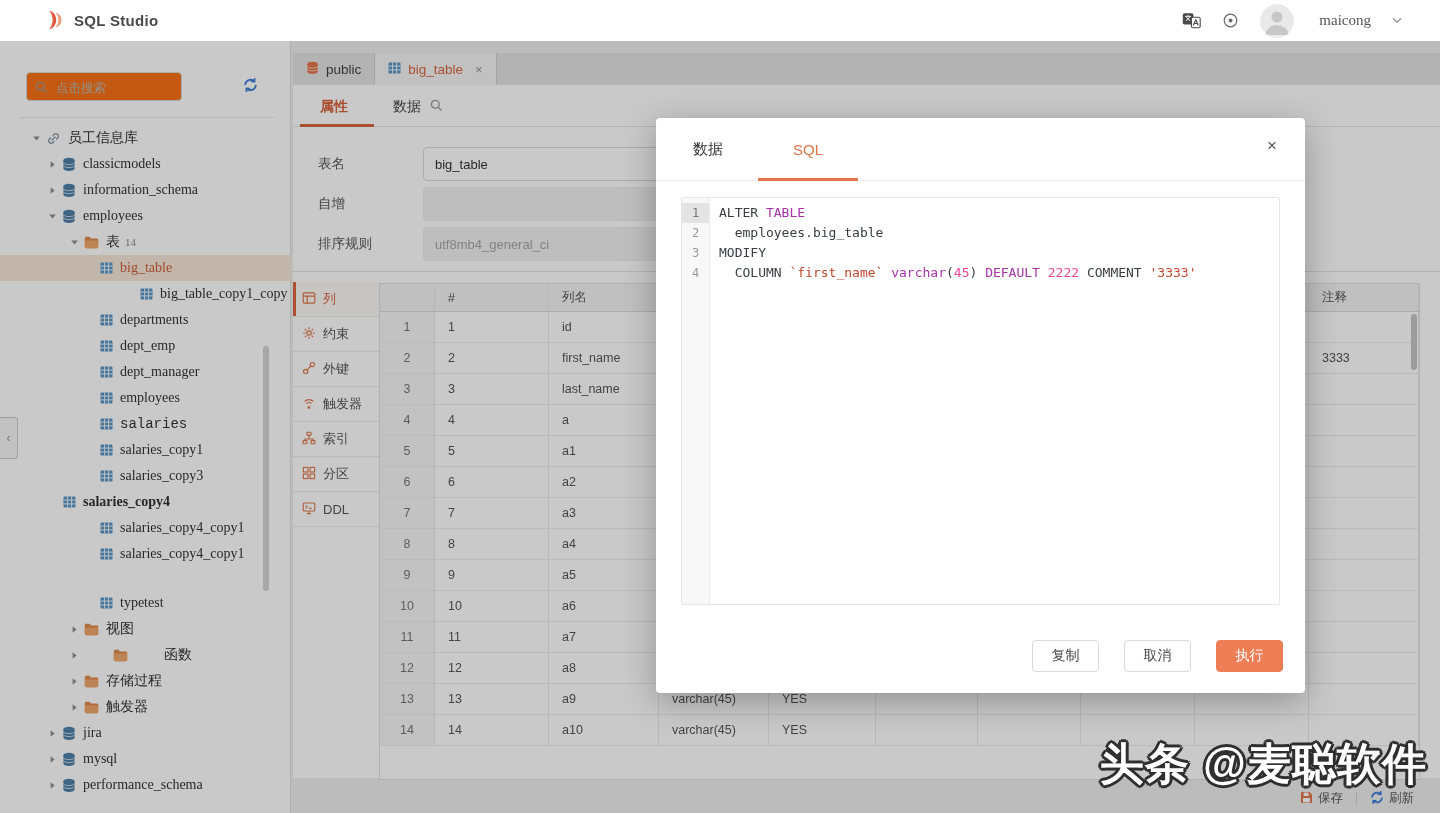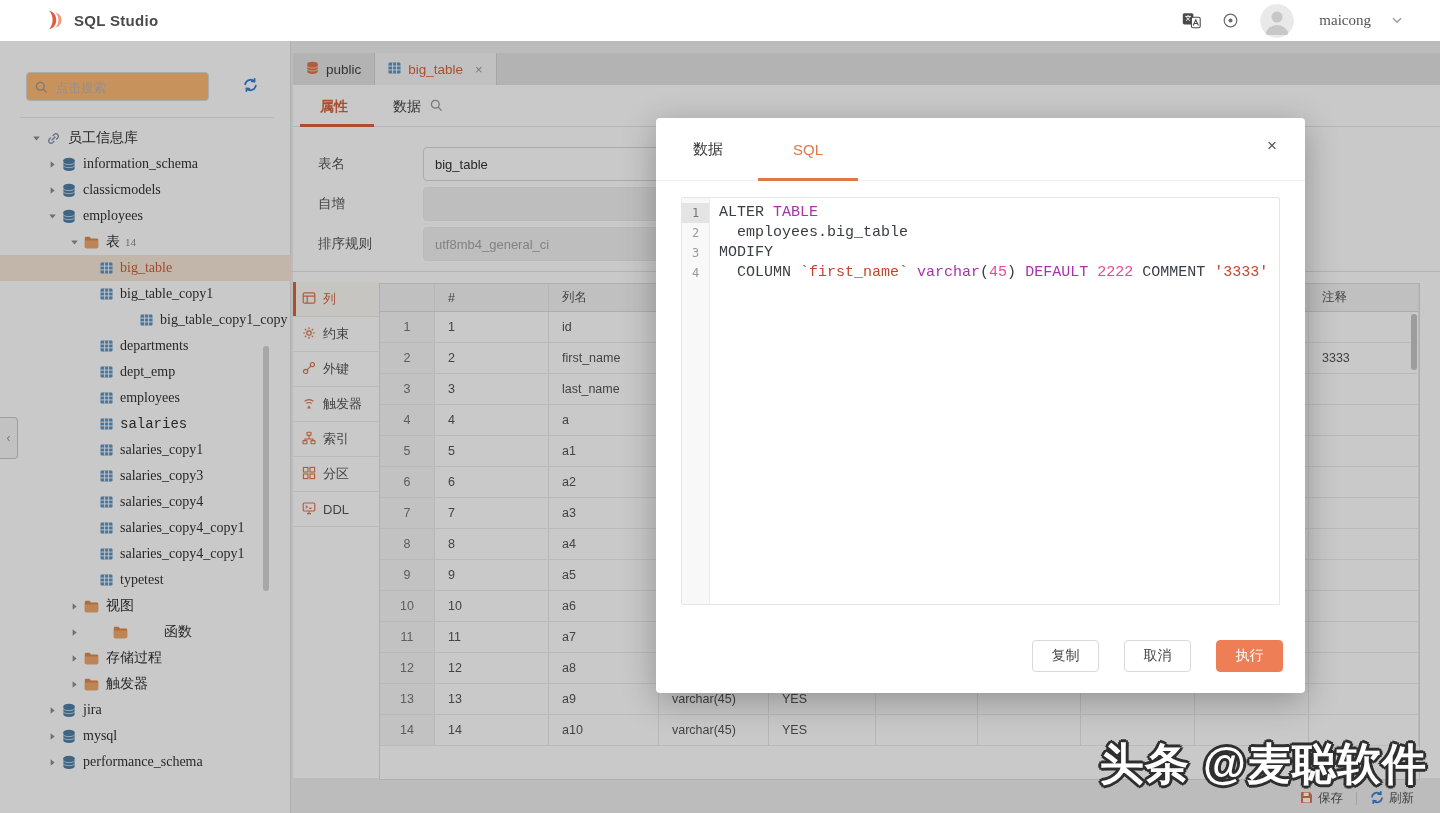--- a/index.html
+++ b/index.html
@@ -10,21 +10,21 @@
   .logo{position:absolute;left:42px;top:9px;width:23px;height:23px;}
   .app-title{position:absolute;left:74px;top:12px;font-size:15px;font-weight:bold;color:#4a4a4a;letter-spacing:.3px;}
   .tb-right{position:absolute;right:38px;top:0;height:41px;display:flex;align-items:center;gap:21px;}
   .username{font-family:"Liberation Serif",serif;font-size:15px;color:#555;margin-left:4px;}
   .tb-icon{display:flex;align-items:center;}
   
   .app{position:absolute;top:41px;left:0;right:0;bottom:0;background:#efefef;}
   
   .sidebar{position:absolute;left:0;top:0;width:291px;height:100%;background:#fff;border-right:1px solid #dedede;box-sizing:border-box;}
   .search-area{position:absolute;left:20px;top:0;width:254px;height:76px;border-bottom:1px solid #e8e8e8;}
-  .search-box{position:absolute;left:6px;top:31px;width:183px;height:29px;box-sizing:border-box;border:1px solid #d9d9d9;border-radius:4px;background:#fdba74;}
+  .search-box{position:absolute;left:6px;top:31px;width:156px;height:29px;box-sizing:border-box;border:1px solid #d9d9d9;border-radius:4px;background:#f97316;}
   .search-box input{position:absolute;left:27px;top:1px;width:160px;height:25px;border:none;outline:none;font-size:12.5px;color:#333;background:transparent;}
   .search-box input::placeholder{color:#b8b8b8;}
   .search-mag{position:absolute;left:8px;top:7px;}
   .tree-refresh{position:absolute;right:16px;top:37px;cursor:pointer;}
   .tree{position:absolute;left:0;top:84px;width:291px;}
   .tree-row{height:26px;display:flex;align-items:center;font-family:"Liberation Serif",serif;font-size:14px;color:#333;box-sizing:border-box;}
   .tree-row.selected{background:#f6e7d8;}
   .tree-row.selected .t-label{color:#cf5f38;}
   .t-caret{width:13px;display:inline-flex;justify-content:center;margin-right:3px;flex:none;}
   .t-icon{display:inline-flex;margin-right:7px;flex:none;}
@@ -69,21 +69,21 @@
   .m-tab{position:absolute;top:0;width:100px;height:62px;display:flex;align-items:center;justify-content:center;font-size:15px;color:#333;cursor:pointer;}
   .m-tab.t0{left:2px;}
   .m-tab.t1{left:102px;color:#e2764a;}
   .m-ink{position:absolute;left:102px;bottom:-1px;width:100px;height:3px;background:#e2764a;}
   .m-close{position:absolute;top:19px;right:28px;font-size:17px;color:#555;cursor:pointer;line-height:1;}
   .editor{position:absolute;left:25px;top:79px;width:599px;height:408px;border:1px solid #e5e5e5;border-radius:2px;display:flex;overflow:hidden;font-family:"DejaVu Sans Mono",monospace;box-sizing:border-box;}
   .gutter{width:27px;background:#f8f8f8;border-right:1px solid #ececec;padding-top:5px;flex:none;}
   .ln{height:20px;line-height:20px;font-size:12px;color:#9a9a9a;text-align:center;}
   .ln.active{background:#e4e4e4;color:#777;}
   .code{flex:1;padding:5px 0 0 9px;}
-  .code-line{height:20px;line-height:20px;font-size:15px;white-space:pre;font-family:Liberation Mono, monospace;}
+  .code-line{height:20px;line-height:20px;font-size:13px;white-space:pre;}
   .tk-plain{color:#3a3d45;}
   .tk-keyword{color:#a832a8;}
   .tk-number{color:#ec4899;}
   .tk-string{color:#c0472e;}
   .m-footer{position:absolute;bottom:21px;right:22px;display:flex;gap:25px;}
   .btn{min-width:67px;height:32px;box-sizing:border-box;border:1px solid #d9d9d9;border-radius:4px;background:#fff;color:#444;font-size:14px;display:flex;align-items:center;justify-content:center;padding:0 16px;cursor:pointer;}
   .btn.primary{background:#ee7e56;border-color:#ee7e56;color:#fff;}
   
   .watermark{position:absolute;right:13px;bottom:19px;z-index:300;font-size:44px;font-weight:800;color:#fff;letter-spacing:1px;
      text-shadow:2px 2px 0 #2f2f2f,-2px 2px 0 #2f2f2f,2px -2px 0 #2f2f2f,-2px -2px 0 #2f2f2f,3px 0 0 #2f2f2f,-3px 0 0 #2f2f2f,0 3px 0 #2f2f2f,0 -3px 0 #2f2f2f;}
@@ -181,36 +181,36 @@
               <path d="M2.6 1.2l4 3.3-4 3.3z" fill="#8f8f8f"></path>
             </svg>
           </span>
           <span class="t-icon">
             <svg width="14" height="15" viewBox="0 0 14 15">
               <ellipse cx="7" cy="3.2" rx="5.6" ry="2.4" fill="#4f81a8"></ellipse>
               <path d="M1.4 3.2v8.4c0 1.3 2.5 2.4 5.6 2.4s5.6-1.1 5.6-2.4V3.2" fill="#4f81a8"></path>
               <path d="M1.4 6c1.1 1 3.1 1.6 5.6 1.6S11.5 7 12.6 6M1.4 9c1.1 1 3.1 1.6 5.6 1.6S11.5 10 12.6 9" stroke="#fff" stroke-opacity=".75" stroke-width=".9" fill="none"></path>
             </svg>
           </span>
-          <span class="t-label">information_schema</span>
+          <span class="t-label">classicmodels</span>
         </div>
         <div class="tree-row" style="padding-left: 46px;">
           <span class="t-caret">
             <svg width="9" height="9" viewBox="0 0 9 9">
               <path d="M2.6 1.2l4 3.3-4 3.3z" fill="#8f8f8f"></path>
             </svg>
           </span>
           <span class="t-icon">
             <svg width="14" height="15" viewBox="0 0 14 15">
               <ellipse cx="7" cy="3.2" rx="5.6" ry="2.4" fill="#4f81a8"></ellipse>
               <path d="M1.4 3.2v8.4c0 1.3 2.5 2.4 5.6 2.4s5.6-1.1 5.6-2.4V3.2" fill="#4f81a8"></path>
               <path d="M1.4 6c1.1 1 3.1 1.6 5.6 1.6S11.5 7 12.6 6M1.4 9c1.1 1 3.1 1.6 5.6 1.6S11.5 10 12.6 9" stroke="#fff" stroke-opacity=".75" stroke-width=".9" fill="none"></path>
             </svg>
           </span>
-          <span class="t-label">classicmodels</span>
+          <span class="t-label">information_schema</span>
         </div>
         <div class="tree-row" style="padding-left: 46px;">
           <span class="t-caret">
             <svg width="9" height="9" viewBox="0 0 9 9">
               <path d="M1.2 2.6l3.3 4 3.3-4z" fill="#8f8f8f"></path>
             </svg>
           </span>
           <span class="t-icon">
             <svg width="14" height="15" viewBox="0 0 14 15">
               <ellipse cx="7" cy="3.2" rx="5.6" ry="2.4" fill="#4f81a8"></ellipse>
@@ -237,55 +237,55 @@
         </div>
         <div class="tree-row selected" style="padding-left: 100px;">
           <span class="t-icon">
             <svg width="13" height="12" viewBox="0 0 13 12">
               <rect x="0.5" y="0.5" width="12" height="11" rx="1.2" fill="#5b96c8"></rect>
               <path d="M0.5 4.1h12M0.5 7.9h12M4.6 0.5v11M8.6 0.5v11" stroke="#fff" stroke-width=".9"></path>
             </svg>
           </span>
           <span class="t-label">big_table</span>
         </div>
+        <div class="tree-row" style="padding-left: 100px; margin-left: 40px;">
+          <span class="t-icon">
+            <svg width="13" height="12" viewBox="0 0 13 12">
+              <rect x="0.5" y="0.5" width="12" height="11" rx="1.2" fill="#5b96c8"></rect>
+              <path d="M0.5 4.1h12M0.5 7.9h12M4.6 0.5v11M8.6 0.5v11" stroke="#fff" stroke-width=".9"></path>
+            </svg>
+          </span>
+          <span class="t-label">big_table_copy1_copy</span>
+        </div>
         <div class="tree-row" style="padding-left: 100px;">
           <span class="t-icon">
             <svg width="13" height="12" viewBox="0 0 13 12">
               <rect x="0.5" y="0.5" width="12" height="11" rx="1.2" fill="#5b96c8"></rect>
               <path d="M0.5 4.1h12M0.5 7.9h12M4.6 0.5v11M8.6 0.5v11" stroke="#fff" stroke-width=".9"></path>
             </svg>
           </span>
-          <span class="t-label">big_table_copy1</span>
-        </div>
-        <div class="tree-row" style="padding-left: 100px; margin-left: 40px;">
-          <span class="t-icon">
-            <svg width="13" height="12" viewBox="0 0 13 12">
-              <rect x="0.5" y="0.5" width="12" height="11" rx="1.2" fill="#5b96c8"></rect>
-              <path d="M0.5 4.1h12M0.5 7.9h12M4.6 0.5v11M8.6 0.5v11" stroke="#fff" stroke-width=".9"></path>
-            </svg>
-          </span>
-          <span class="t-label">big_table_copy1_copy</span>
+          <span class="t-label">departments</span>
         </div>
         <div class="tree-row" style="padding-left: 100px;">
           <span class="t-icon">
             <svg width="13" height="12" viewBox="0 0 13 12">
               <rect x="0.5" y="0.5" width="12" height="11" rx="1.2" fill="#5b96c8"></rect>
               <path d="M0.5 4.1h12M0.5 7.9h12M4.6 0.5v11M8.6 0.5v11" stroke="#fff" stroke-width=".9"></path>
             </svg>
           </span>
-          <span class="t-label">departments</span>
+          <span class="t-label">dept_emp</span>
         </div>
         <div class="tree-row" style="padding-left: 100px;">
           <span class="t-icon">
             <svg width="13" height="12" viewBox="0 0 13 12">
               <rect x="0.5" y="0.5" width="12" height="11" rx="1.2" fill="#5b96c8"></rect>
               <path d="M0.5 4.1h12M0.5 7.9h12M4.6 0.5v11M8.6 0.5v11" stroke="#fff" stroke-width=".9"></path>
             </svg>
           </span>
-          <span class="t-label">dept_emp</span>
+          <span class="t-label">dept_manager</span>
         </div>
         <div class="tree-row" style="padding-left: 100px;">
           <span class="t-icon">
             <svg width="13" height="12" viewBox="0 0 13 12">
               <rect x="0.5" y="0.5" width="12" height="11" rx="1.2" fill="#5b96c8"></rect>
               <path d="M0.5 4.1h12M0.5 7.9h12M4.6 0.5v11M8.6 0.5v11" stroke="#fff" stroke-width=".9"></path>
             </svg>
           </span>
           <span class="t-label">employees</span>
         </div>
@@ -309,48 +309,48 @@
         </div>
         <div class="tree-row" style="padding-left: 100px;">
           <span class="t-icon">
             <svg width="13" height="12" viewBox="0 0 13 12">
               <rect x="0.5" y="0.5" width="12" height="11" rx="1.2" fill="#5b96c8"></rect>
               <path d="M0.5 4.1h12M0.5 7.9h12M4.6 0.5v11M8.6 0.5v11" stroke="#fff" stroke-width=".9"></path>
             </svg>
           </span>
           <span class="t-label">salaries_copy3</span>
         </div>
+        <div class="tree-row" style="padding-left: 63px; font-weight: bold;">
+          <span class="t-icon">
+            <svg width="13" height="12" viewBox="0 0 13 12">
+              <rect x="0.5" y="0.5" width="12" height="11" rx="1.2" fill="#5b96c8"></rect>
+              <path d="M0.5 4.1h12M0.5 7.9h12M4.6 0.5v11M8.6 0.5v11" stroke="#fff" stroke-width=".9"></path>
+            </svg>
+          </span>
+          <span class="t-label">salaries_copy4</span>
+        </div>
         <div class="tree-row" style="padding-left: 100px;">
           <span class="t-icon">
             <svg width="13" height="12" viewBox="0 0 13 12">
               <rect x="0.5" y="0.5" width="12" height="11" rx="1.2" fill="#5b96c8"></rect>
               <path d="M0.5 4.1h12M0.5 7.9h12M4.6 0.5v11M8.6 0.5v11" stroke="#fff" stroke-width=".9"></path>
             </svg>
           </span>
-          <span class="t-label">salaries_copy4</span>
+          <span class="t-label">salaries_copy4_copy1</span>
         </div>
         <div class="tree-row" style="padding-left: 100px;">
           <span class="t-icon">
             <svg width="13" height="12" viewBox="0 0 13 12">
               <rect x="0.5" y="0.5" width="12" height="11" rx="1.2" fill="#5b96c8"></rect>
               <path d="M0.5 4.1h12M0.5 7.9h12M4.6 0.5v11M8.6 0.5v11" stroke="#fff" stroke-width=".9"></path>
             </svg>
           </span>
           <span class="t-label">salaries_copy4_copy1</span>
         </div>
-        <div class="tree-row" style="padding-left: 100px;">
-          <span class="t-icon">
-            <svg width="13" height="12" viewBox="0 0 13 12">
-              <rect x="0.5" y="0.5" width="12" height="11" rx="1.2" fill="#5b96c8"></rect>
-              <path d="M0.5 4.1h12M0.5 7.9h12M4.6 0.5v11M8.6 0.5v11" stroke="#fff" stroke-width=".9"></path>
-            </svg>
-          </span>
-          <span class="t-label">salaries_copy4_copy1</span>
-        </div>
-        <div class="tree-row" style="padding-left: 100px;">
+        <div class="tree-row" style="padding-left: 100px; margin-top: 23px;">
           <span class="t-icon">
             <svg width="13" height="12" viewBox="0 0 13 12">
               <rect x="0.5" y="0.5" width="12" height="11" rx="1.2" fill="#5b96c8"></rect>
               <path d="M0.5 4.1h12M0.5 7.9h12M4.6 0.5v11M8.6 0.5v11" stroke="#fff" stroke-width=".9"></path>
             </svg>
           </span>
           <span class="t-label">typetest</span>
         </div>
         <div class="tree-row" style="padding-left: 68px;">
           <span class="t-caret">

